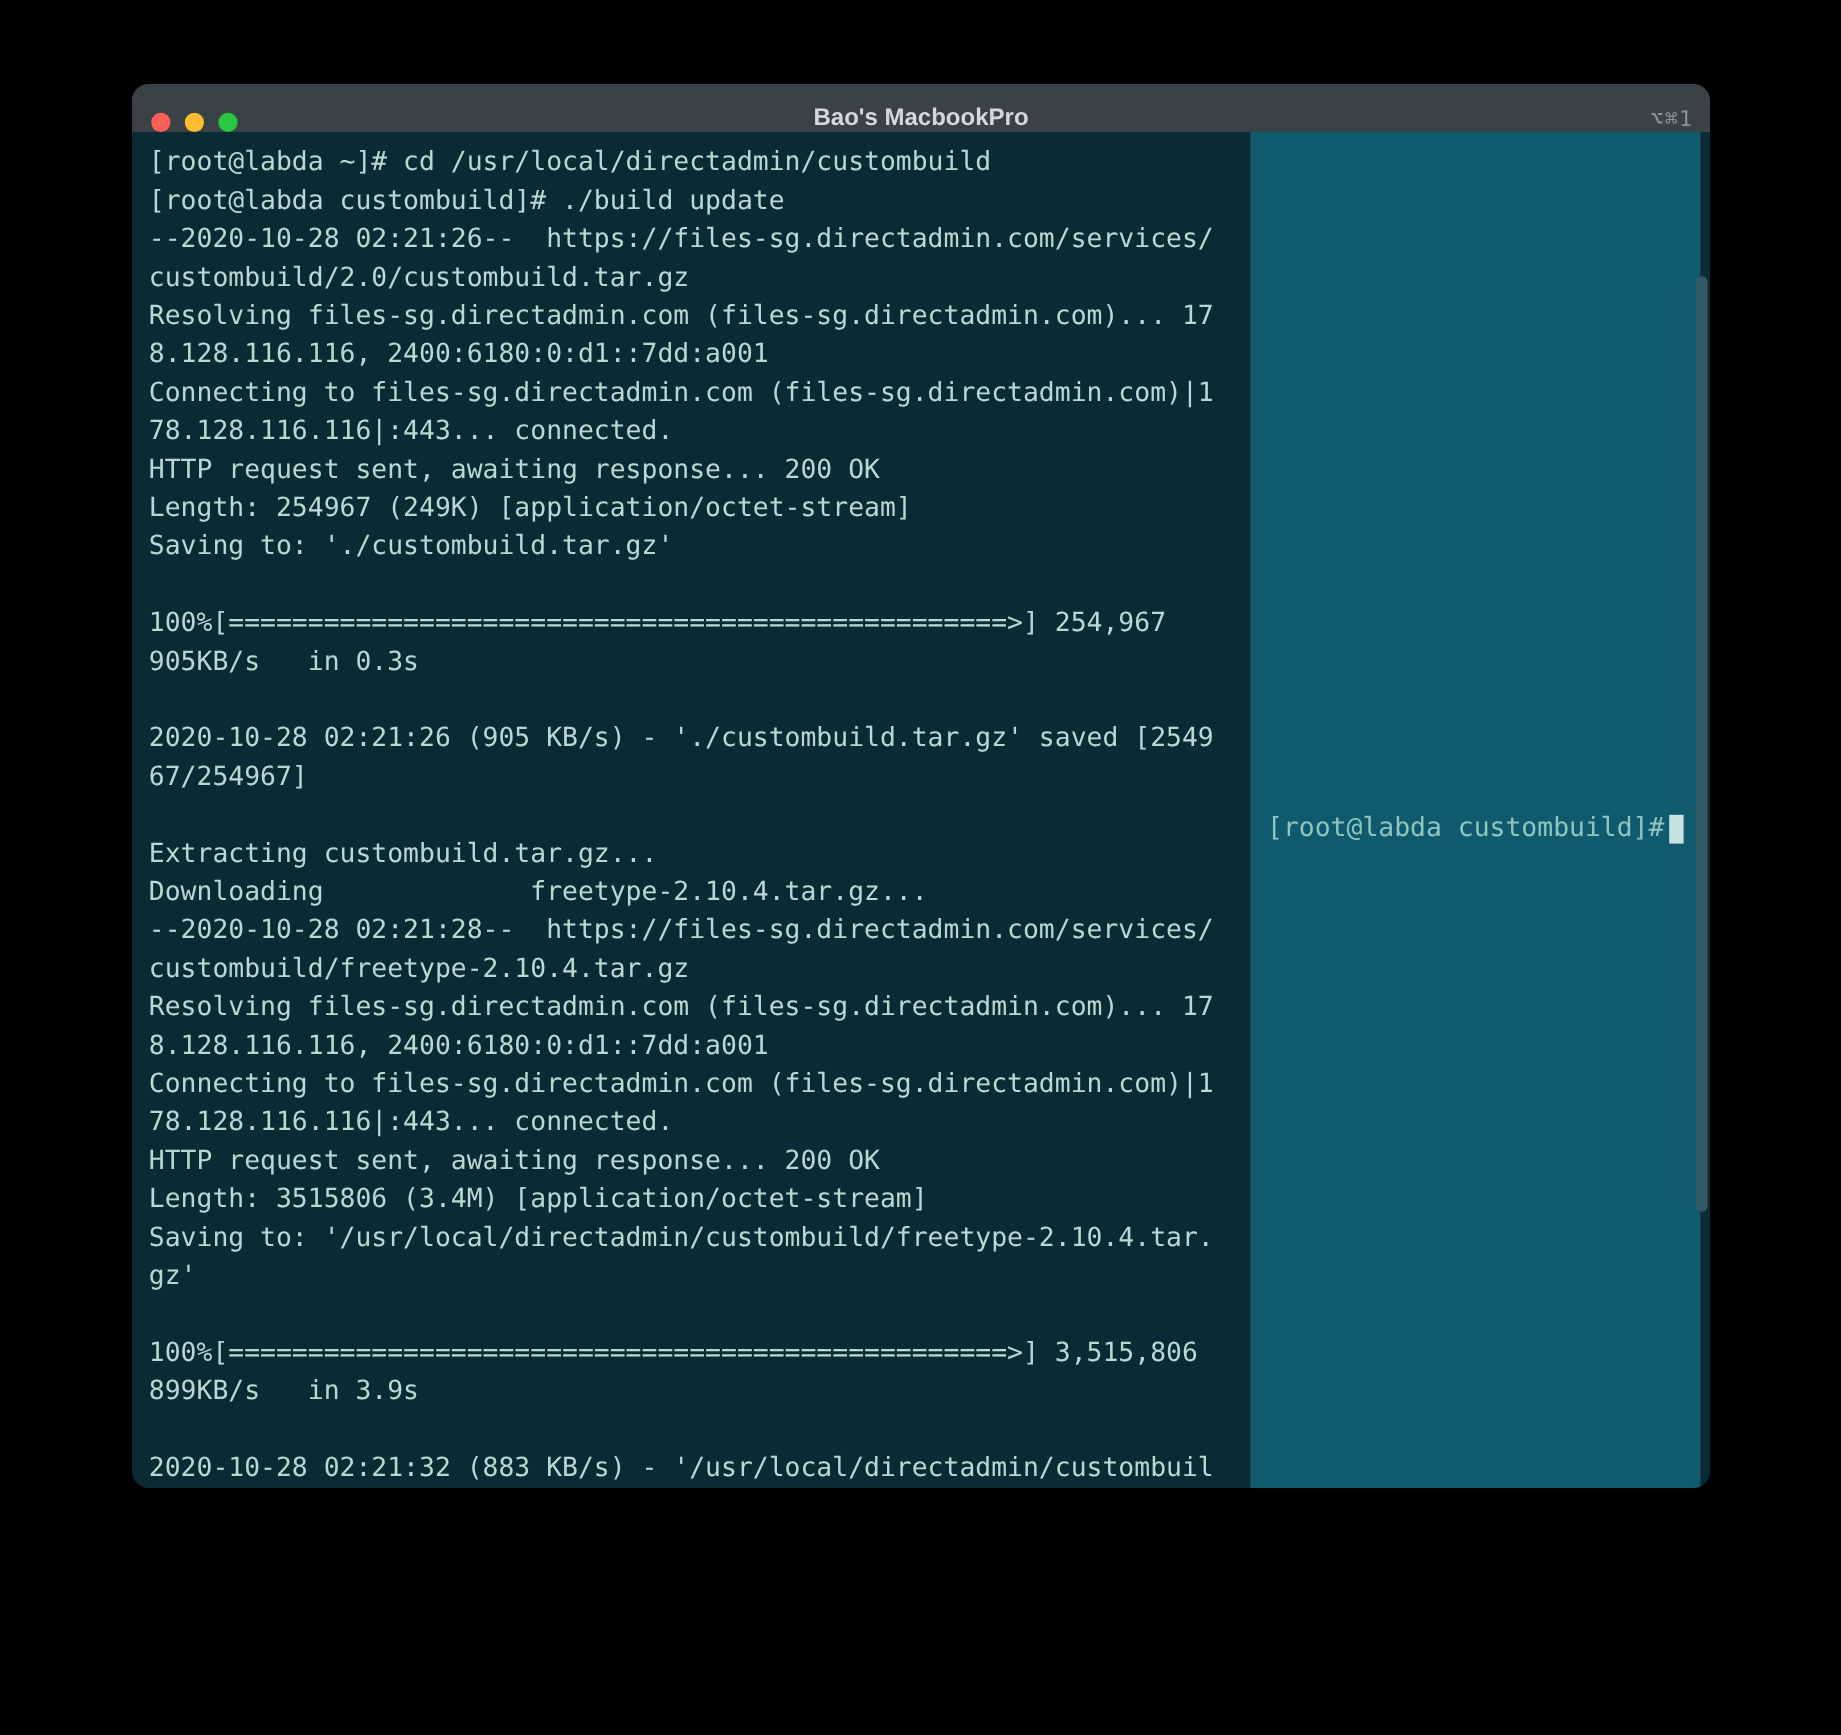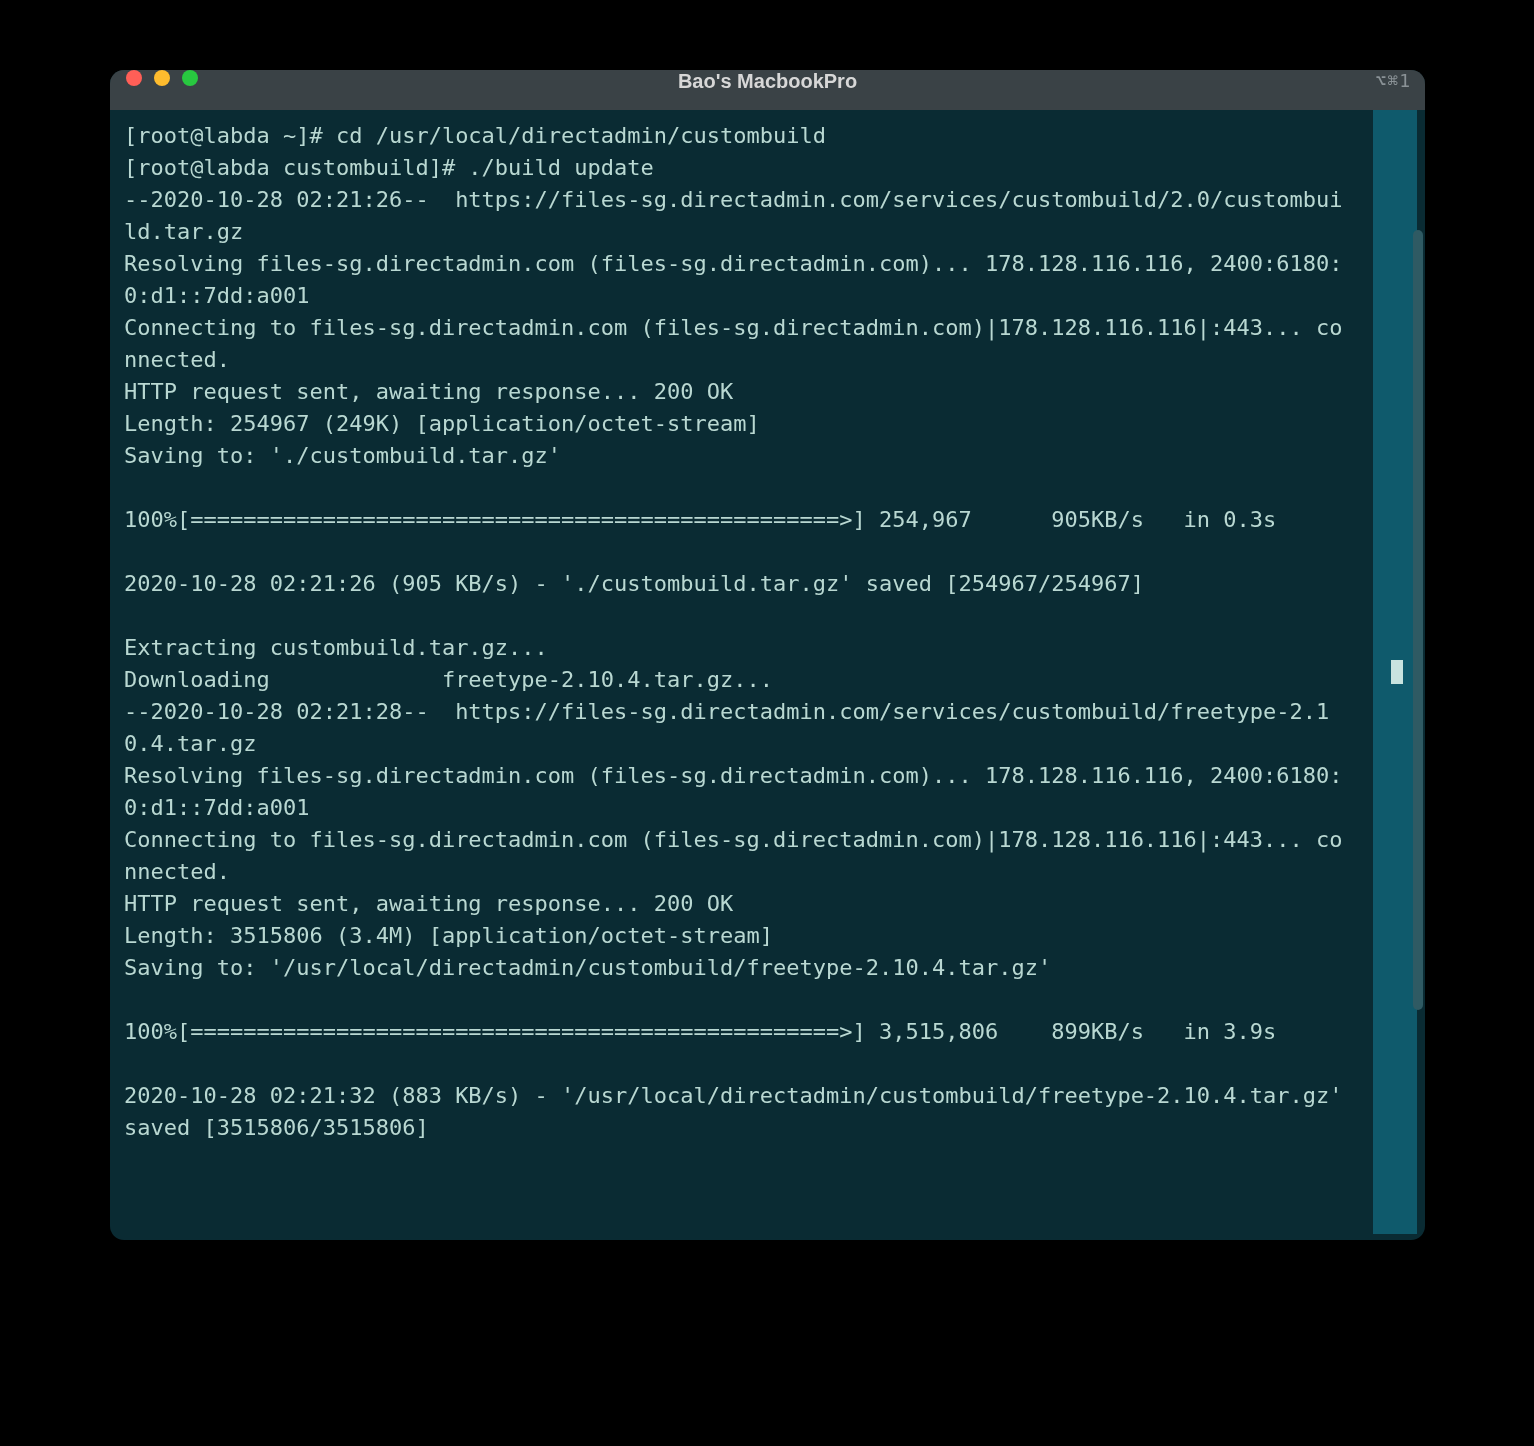--- a/index.html
+++ b/index.html
@@ -20,21 +20,21 @@
     border-radius: 14px;
     box-shadow: 0 30px 60px rgba(0,0,0,0.6);
     overflow: hidden;
     display: flex;
     flex-direction: column;
   }
   .titlebar {
     height: 40px;
     background: #3a4246;
     display: flex;
-    align-items: flex-start;
+    align-items: flex-end;
     position: relative;
     flex-shrink: 0;
   }
   .traffic-lights {
     display: flex;
     gap: 12px;
     padding-left: 16px;
   }
   .tl {
     width: 16px;
@@ -157,17 +157,18 @@
 100%[=================================================&gt;] 3,515,806    899KB/s   in 3.9s
 
 2020-10-28 02:21:32 (883 KB/s) - '/usr/local/directadmin/custombuild/freetype-2.10.4.tar.gz' saved [3515806/3515806]
 </div>
 
     <div class="scrollbar-track">
       <div class="scrollbar-thumb"></div>
     </div>
 
     <div class="prompt-row">
+      <span class="prompt-text">[root@labda custombuild]#</span>
       <span class="cursor-block"></span>
     </div>
   </div>
 
 </div>
 
 </body></html>

